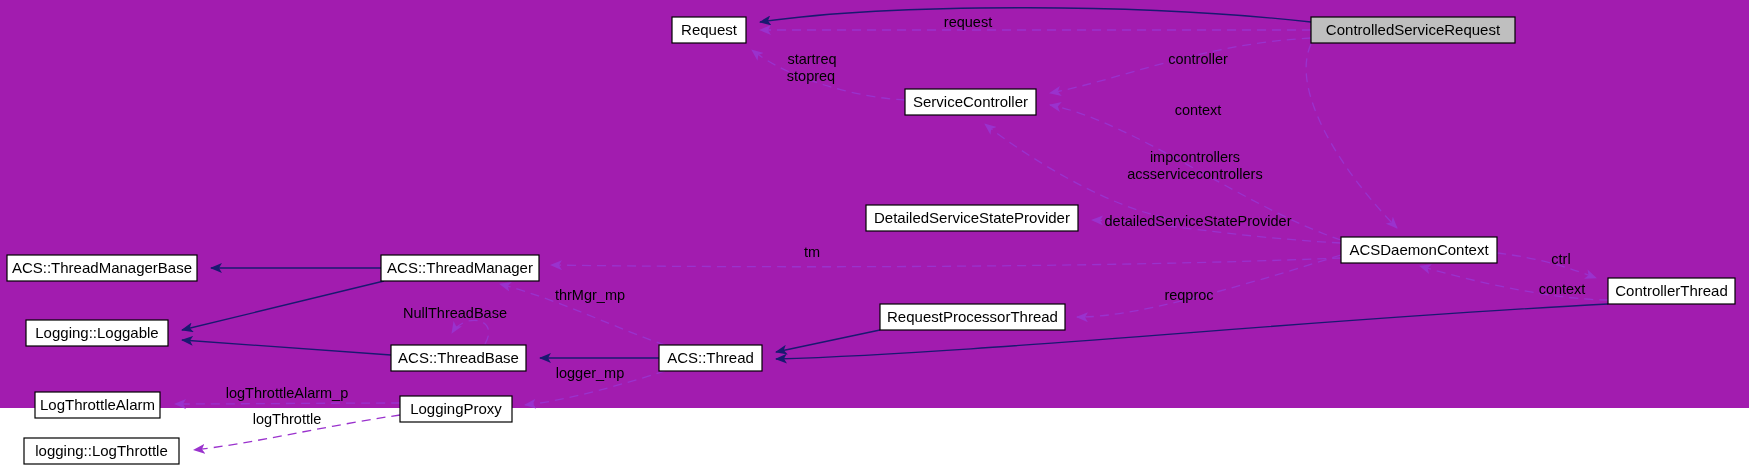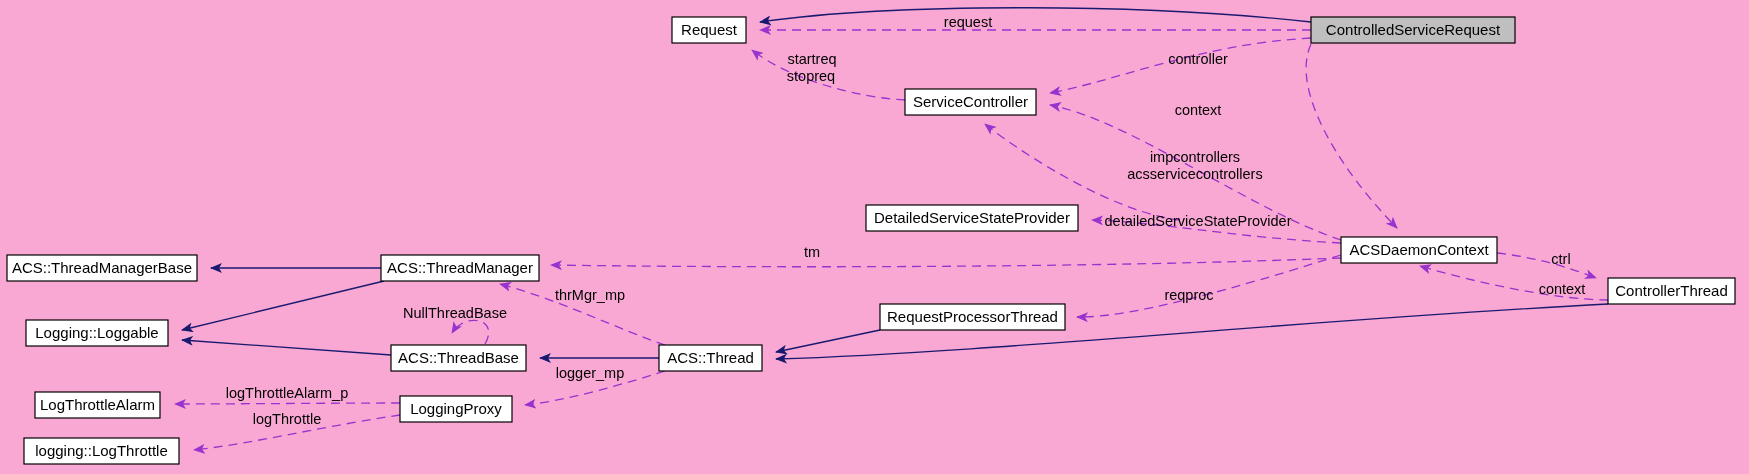--- a/index.html
+++ b/index.html
@@ -1,17 +1,17 @@
 <!DOCTYPE html>
 <html><head>
 <meta charset="utf-8">
 <style>
   html,body{margin:0;padding:0;background:#ffffff;}
   body{width:1749px;height:474px;overflow:hidden;font-family:"Liberation Sans","DejaVu Sans",sans-serif;}
-  #diagram{position:relative;width:1749px;height:474px;background:#f9a8d4;}
+  #diagram{position:relative;width:1749px;height:408px;background:#a21caf;}
   svg{display:block;}
   .node-rect{fill:#ffffff;stroke:#000000;stroke-width:1.2;}
   .node-rect.highlight{fill:#bfbfbf;}
   .node-label{font-family:"Liberation Sans","DejaVu Sans",sans-serif;font-size:15px;fill:#000000;text-anchor:middle;dominant-baseline:middle;}
   .edge-inherit{stroke:#191970;stroke-width:1.3;fill:none;}
   .edge-assoc{stroke:#9a32cd;stroke-width:1.3;fill:none;stroke-dasharray:9,6;}
   .arrow-inherit{fill:#191970;}
   .arrow-assoc{fill:#9a32cd;}
   .edge-label{font-family:"Liberation Sans","DejaVu Sans",sans-serif;font-size:14.5px;fill:#000000;text-anchor:middle;dominant-baseline:middle;}
 </style>

